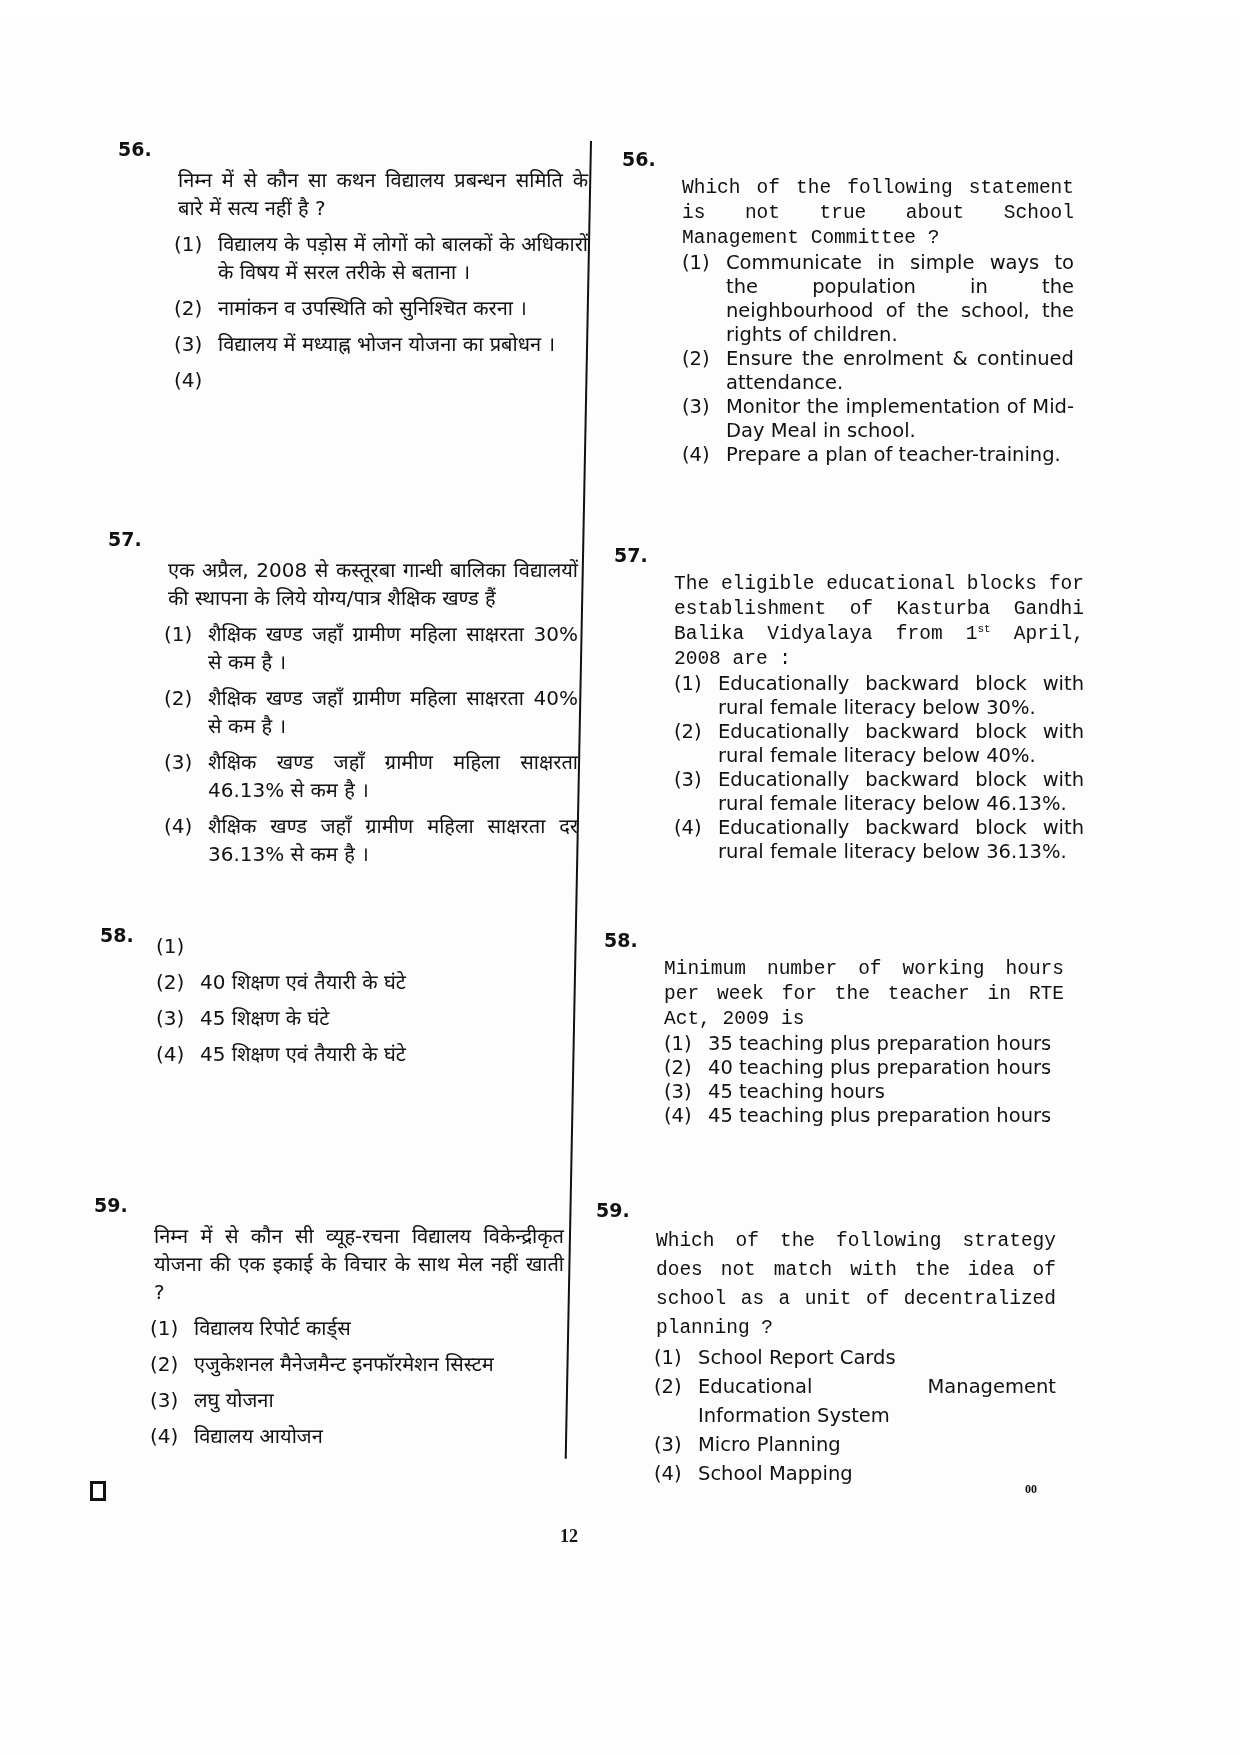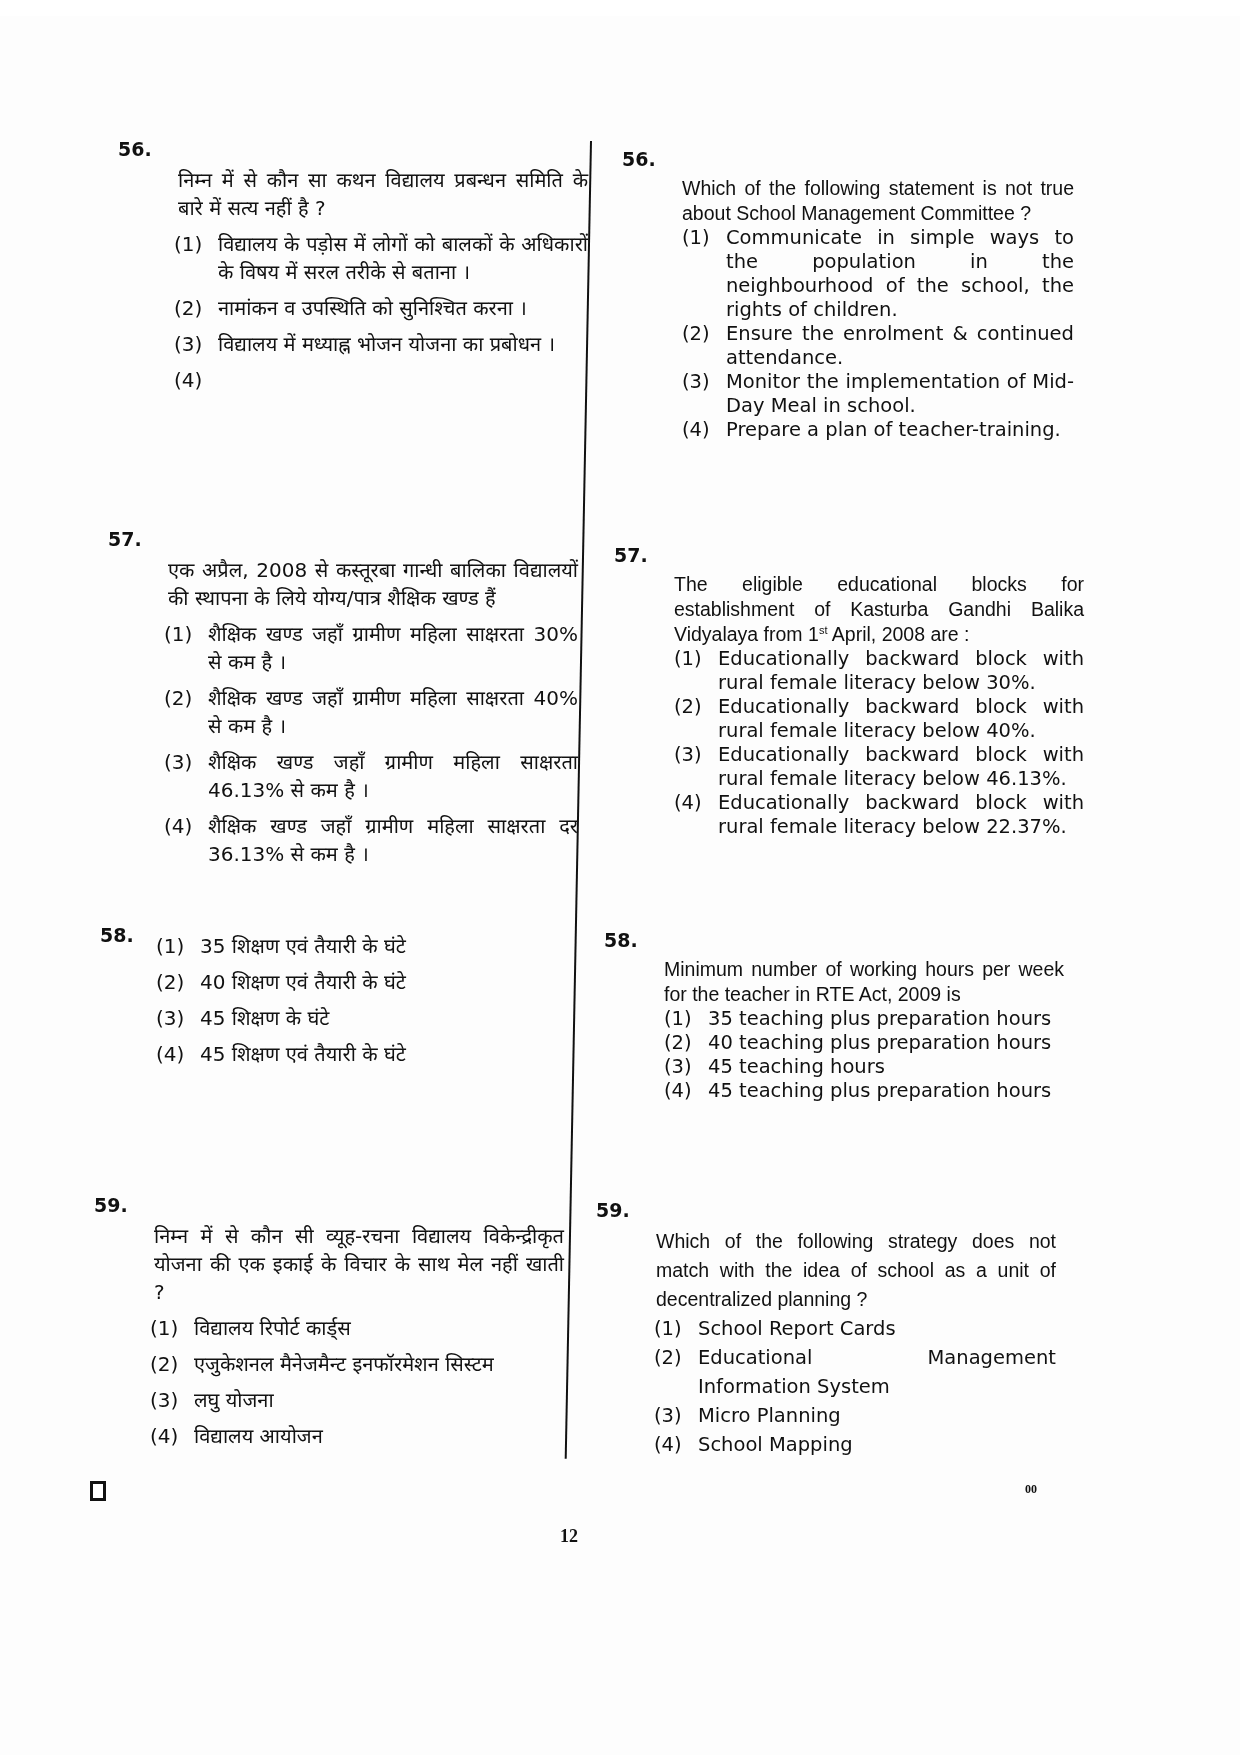--- a/index.html
+++ b/index.html
@@ -2,21 +2,21 @@
 <html><head>
 <meta charset="utf-8">
 <style>
   html, body { margin: 0; padding: 0; background: #ffffff; }
   body { width: 1240px; height: 1755px; position: relative; overflow: hidden; color: #111; }
   .page { position: absolute; left: 0; top: 16px; width: 1240px; height: 1755px; background: #fdfdfd; }
   .q { position: absolute; }
   .qnum { position: absolute; left: 0; top: 0; font-family: "DejaVu Sans", sans-serif; font-weight: bold; font-size: 19px; }
   .stem { margin-left: 60px; text-align: justify; text-align-last: left; margin-top: 28px; }
   .hi .stem { font-family: "DejaVu Sans", sans-serif; font-size: 20px; line-height: 28px; }
-  .en .stem { font-family: Liberation Sans, sans-serif; font-size: 19.5px; line-height: 25px; }
+  .en .stem { font-family: Liberation Mono, monospace; font-size: 19.5px; line-height: 25px; }
   .opts { margin-left: 56px; }
   .opt { display: flex; }
   .opt .olab { flex: 0 0 44px; }
   .opt .otxt { flex: 1; text-align: justify; text-align-last: left; }
   .hi .opt { font-family: "DejaVu Sans", sans-serif; font-size: 20px; line-height: 28px; margin-top: 8px; }
   .en .opt { font-family: "DejaVu Sans", sans-serif; font-size: 19.5px; line-height: 24px; margin-top: 0; }
   .en .opt .olab { flex-basis: 44px; }
   .divider { position: absolute; left: 590px; top: 125px; width: 2px; height: 1318px; background: #111; transform: rotate(1.1deg); transform-origin: top center; }
   .corner-mark { position: absolute; left: 90px; top: 1465px; width: 10px; height: 14px; border: 3px solid #111; background: #fff; }
   .page-num { position: absolute; left: 560px; top: 1462px; font-family: "Liberation Serif", serif; font-weight: bold; font-size: 18px; margin-top: 48px; }
@@ -71,21 +71,20 @@
           <span class="otxt">शैक्षिक खण्ड जहाँ ग्रामीण महिला साक्षरता दर 36.13% से कम है ।</span>
         </div>
     </div>
   </div>
 
   <div class="q hi" style="left:100px; top:908px; width:470px;">
     <span class="qnum">58.</span>
     <div class="opts">
       <div class="opt">
           <span class="olab">(1)</span>
-          <span class="otxt">35 शिक्षण एवं तैयारी के घंटे</span>
         </div>
       <div class="opt">
           <span class="olab">(2)</span>
           <span class="otxt">40 शिक्षण एवं तैयारी के घंटे</span>
         </div>
       <div class="opt">
           <span class="olab">(3)</span>
           <span class="otxt">45 शिक्षण के घंटे</span>
         </div>
       <div class="opt">
@@ -154,21 +153,21 @@
       <div class="opt">
           <span class="olab">(2)</span>
           <span class="otxt">Educationally backward block with rural female literacy below 40%.</span>
         </div>
       <div class="opt">
           <span class="olab">(3)</span>
           <span class="otxt">Educationally backward block with rural female literacy below 46.13%.</span>
         </div>
       <div class="opt">
           <span class="olab">(4)</span>
-          <span class="otxt">Educationally backward block with rural female literacy below 22.37%.</span>
+          <span class="otxt">Educationally backward block with rural female literacy below 36.13%.</span>
         </div>
     </div>
   </div>
 
   <div class="q en" style="left:604px; top:913px; width:460px;">
     <span class="qnum">58.</span>
     <div class="stem">Minimum number of working hours per week for the teacher in RTE Act, 2009 is</div>
     <div class="opts" style="margin-left:60px;">
       <div class="opt">
           <span class="olab">(1)</span>

